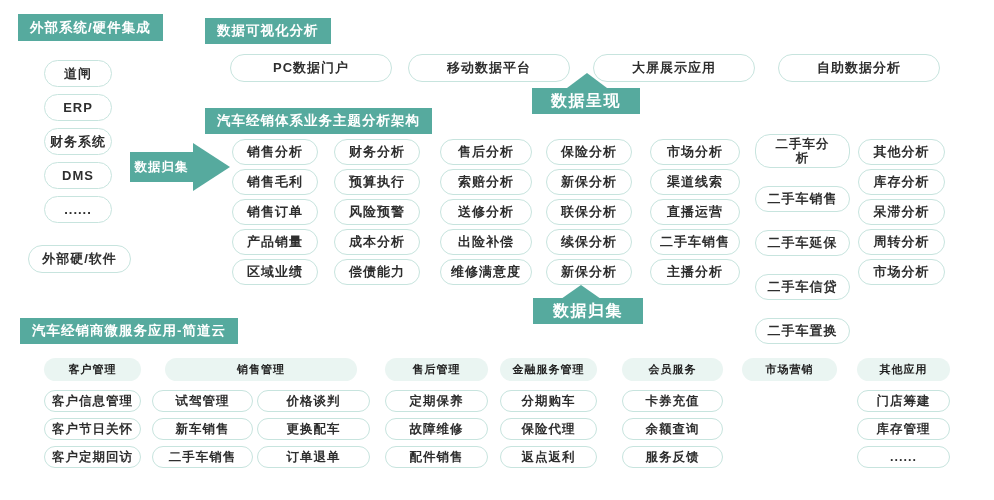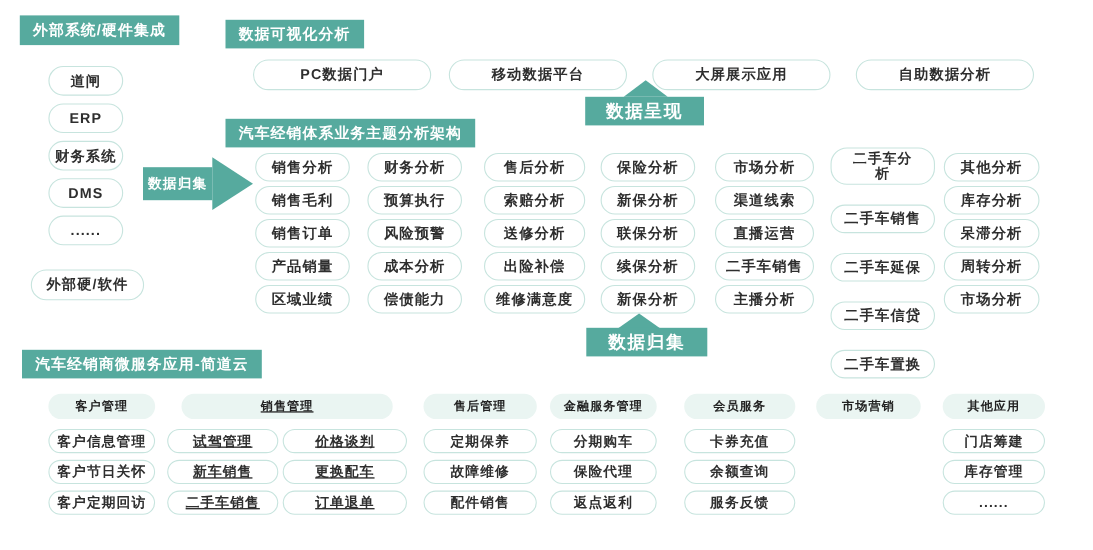--- a/index.html
+++ b/index.html
@@ -142,21 +142,21 @@
 
   <div class="app-group" style="left:44px;width:97px;">
     <div class="app-hdr">客户管理</div>
     <div class="app-items">
       <div class="pill">客户信息管理</div>
       <div class="pill">客户节日关怀</div>
       <div class="pill">客户定期回访</div>
     </div>
   </div>
 
-  <div class="app-group" style="left:152px;width:218px;text-decoration:underline;">
+  <div class="app-group" style="left:152px;width:218px;">
     <div class="app-hdr" style="width:192px;">销售管理</div>
     <div class="app-cols" style="margin-top:9px;">
       <div class="app-items" style="margin-top:0;width:101px;">
         <div class="pill">试驾管理</div>
         <div class="pill">新车销售</div>
         <div class="pill">二手车销售</div>
       </div>
       <div class="app-items" style="margin-top:0;width:113px;">
         <div class="pill">价格谈判</div>
         <div class="pill">更换配车</div>

